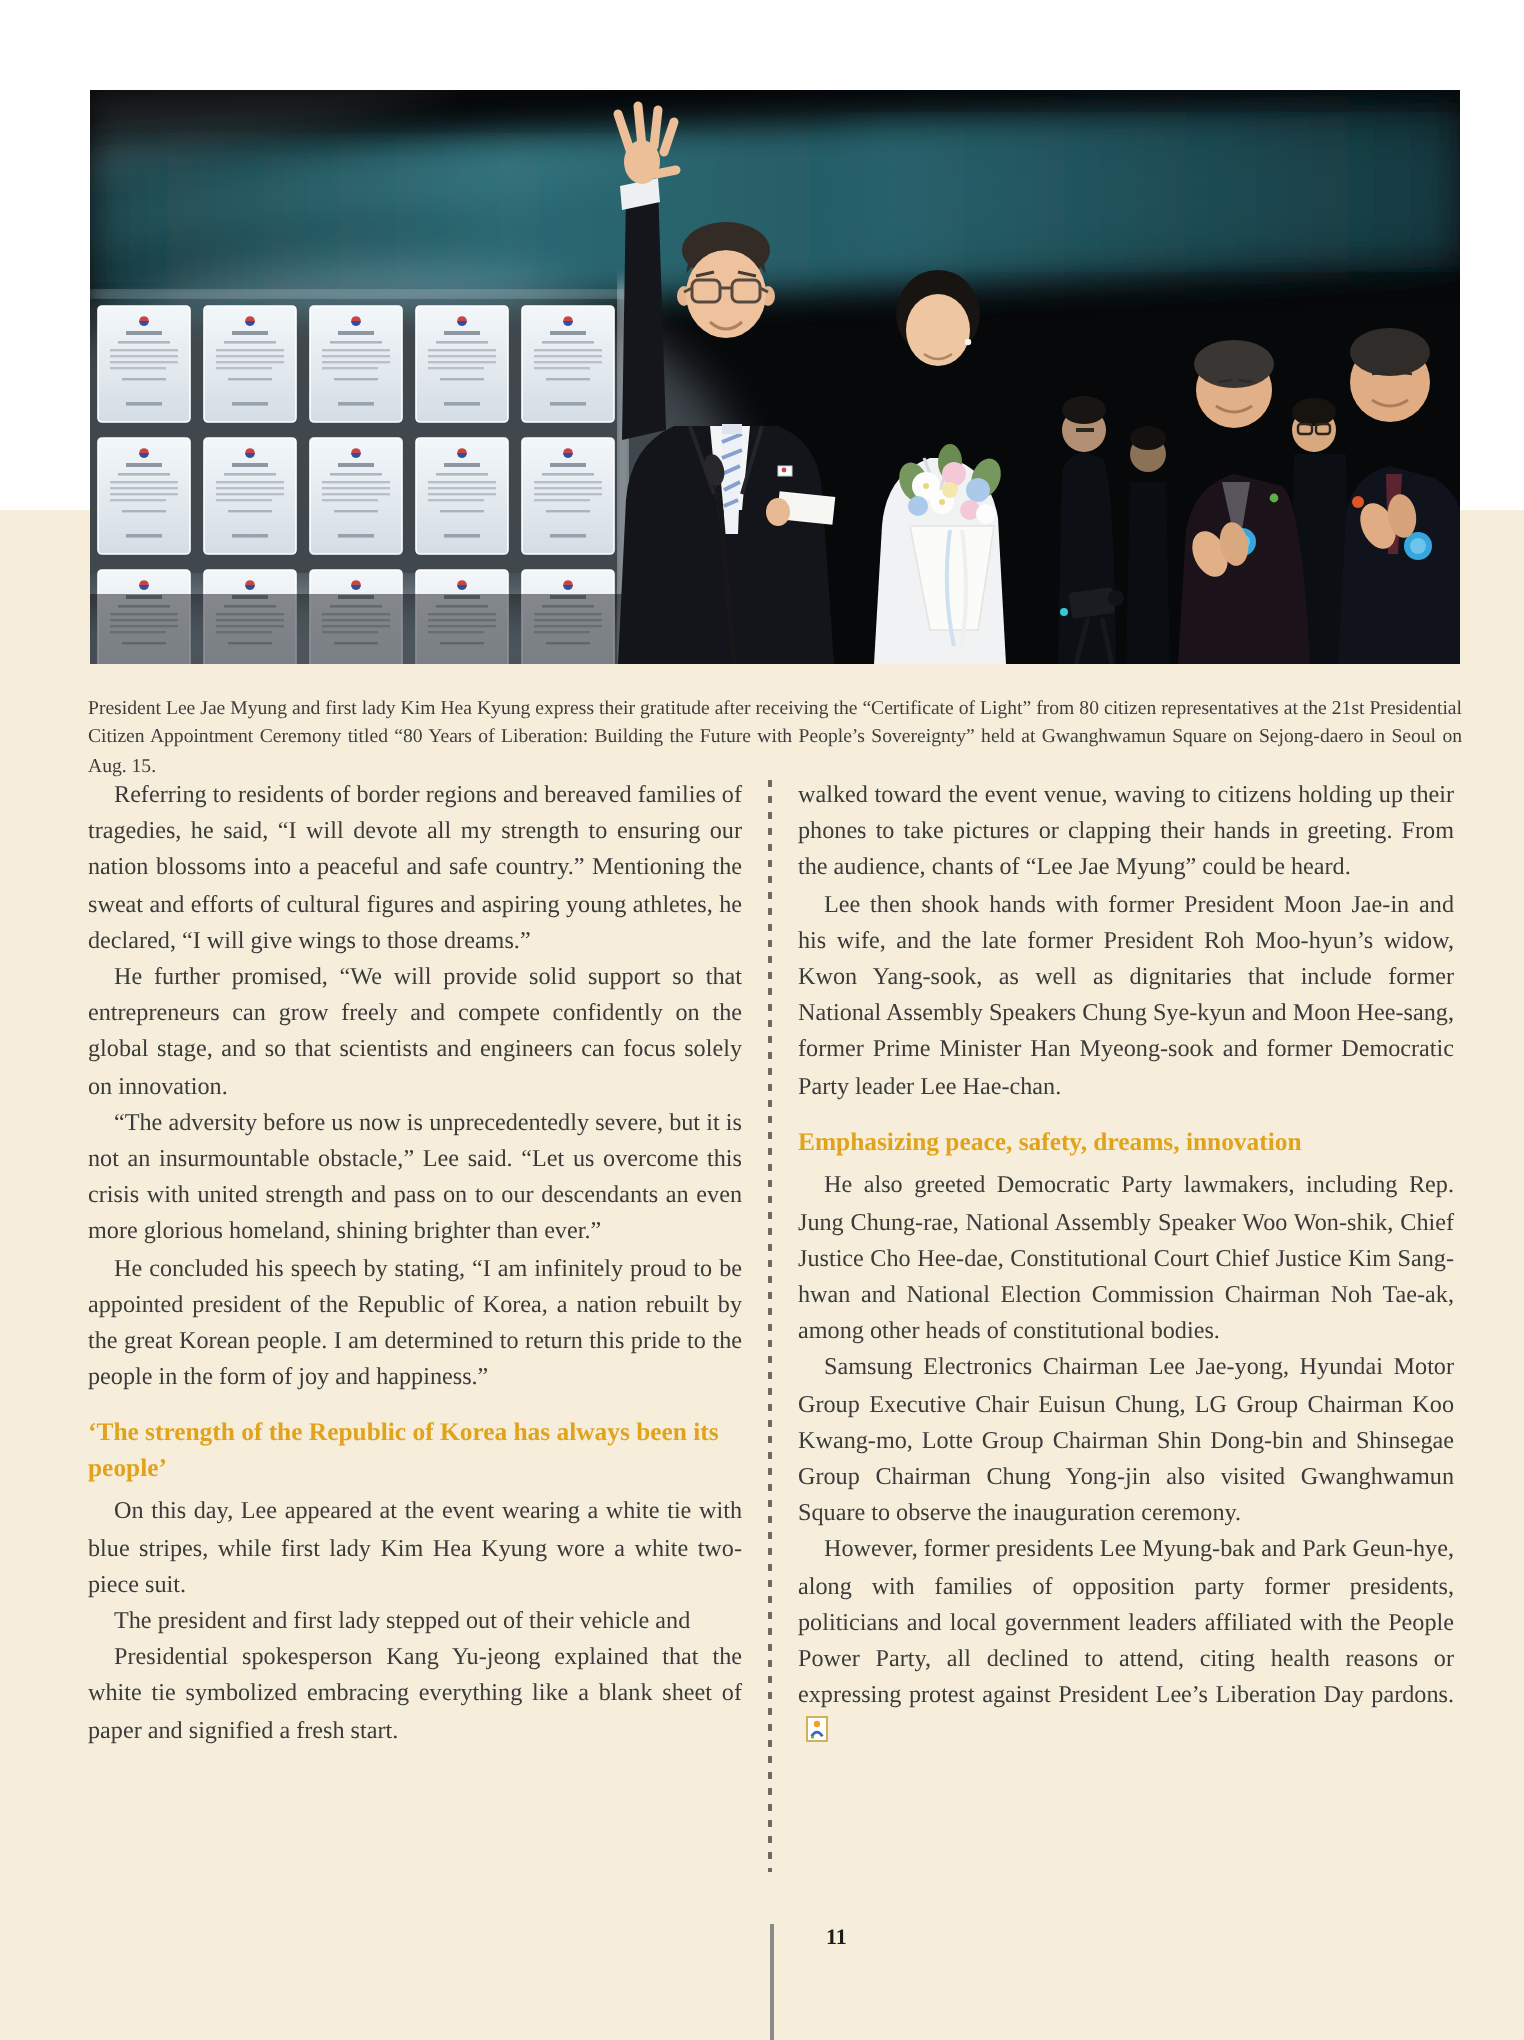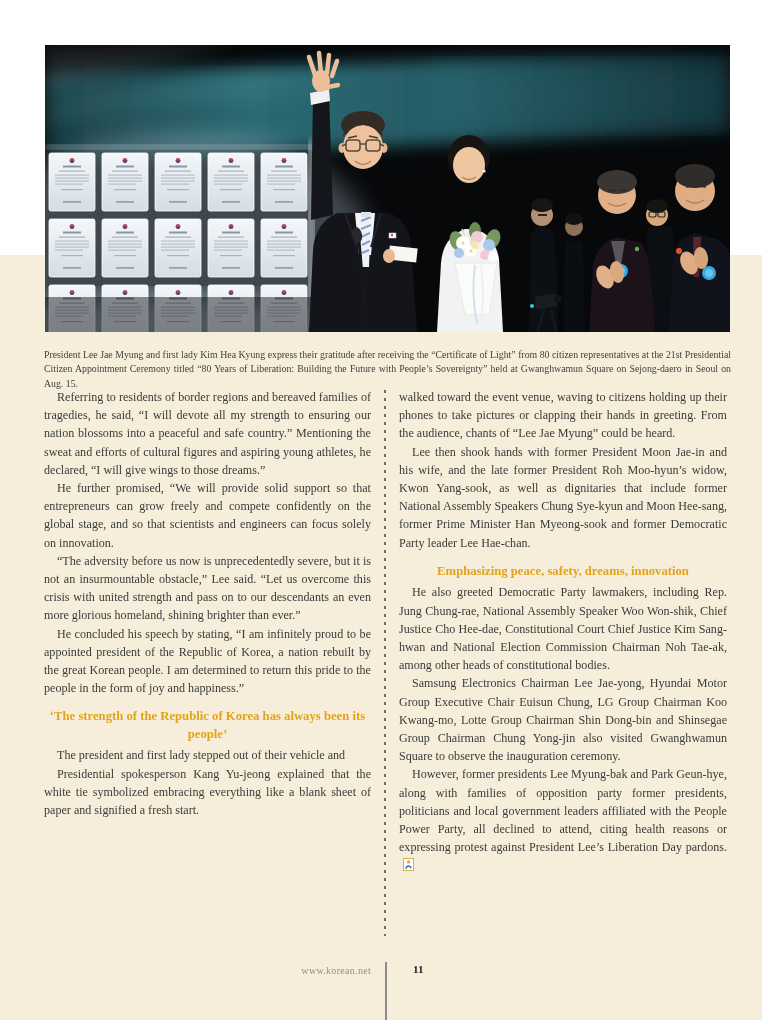--- a/index.html
+++ b/index.html
@@ -18,21 +18,21 @@
   .col{
     position:absolute;top:388px;font-size:12.1px;line-height:18.2px;
     color:#3b3b3b;text-align:justify;
   }
   .col-left{left:44px;width:327px;}
   .col-right{left:399px;width:328px;}
   .col p{margin:0;text-indent:13px;}
   .col p.noindent{text-indent:0;}
   .col h2{
     margin:11px 0 3px;font-size:12.7px;line-height:17.5px;
-    color:#e2a31c;font-weight:bold;text-align:center;
+    color:#e2a31c;font-weight:bold;text-align:left;
   }
   .divider-dashed{
     position:absolute;left:384px;top:390px;width:2px;height:546px;
     background:repeating-linear-gradient(to bottom,#6f6a63 0 3.5px,transparent 3.5px 8px);
   }
   .footer-url{
     position:absolute;left:44px;top:965px;width:327px;text-align:right;
     font-size:10px;letter-spacing:.3px;color:#8f8f8f;text-decoration:none;
   }
   .footer-line{position:absolute;left:385px;top:962px;width:1.5px;height:58px;background:#8a8a8a;}
@@ -245,20 +245,21 @@
   </figure>
 
   <p class="caption">President Lee Jae Myung and first lady Kim Hea Kyung express their gratitude after receiving the “Certificate of Light” from 80 citizen representatives at the 21st Presidential Citizen Appointment Ceremony titled “80 Years of Liberation: Building the Future with People’s Sovereignty” held at Gwanghwamun Square on Sejong-daero in Seoul on Aug. 15.</p>
 
   <div class="col col-left">
     <p>Referring to residents of border regions and bereaved families of tragedies, he said, “I will devote all my strength to ensuring our nation blossoms into a peaceful and safe country.” Mentioning the sweat and efforts of cultural figures and aspiring young athletes, he declared, “I will give wings to those dreams.”</p>
     <p>He further promised, “We will provide solid support so that entrepreneurs can grow freely and compete confidently on the global stage, and so that scientists and engineers can focus solely on innovation.</p>
     <p>“The adversity before us now is unprecedentedly severe, but it is not an insurmountable obstacle,” Lee said. “Let us overcome this crisis with united strength and pass on to our descendants an even more glorious homeland, shining brighter than ever.”</p>
     <p>He concluded his speech by stating, “I am infinitely proud to be appointed president of the Republic of Korea, a nation rebuilt by the great Korean people. I am determined to return this pride to the people in the form of joy and happiness.”</p>
     <h2>‘The strength of the Republic of Korea has always been its people’</h2>
+    <p>On this day, Lee appeared at the event wearing a white tie with blue stripes, while first lady Kim Hea Kyung wore a white two-piece suit.</p>
     <p>The president and first lady stepped out of their vehicle and</p>
     <p>Presidential spokesperson Kang Yu-jeong explained that the white tie symbolized embracing everything like a blank sheet of paper and signified a fresh start.</p>
   </div>
 
   <div class="divider-dashed"></div>
 
   <div class="col col-right">
     <p class="noindent">walked toward the event venue, waving to citizens holding up their phones to take pictures or clapping their hands in greeting. From the audience, chants of “Lee Jae Myung” could be heard.</p>
     <p>Lee then shook hands with former President Moon Jae-in and his wife, and the late former President Roh Moo-hyun’s widow, Kwon Yang-sook, as well as dignitaries that include former National Assembly Speakers Chung Sye-kyun and Moon Hee-sang, former Prime Minister Han Myeong-sook and former Democratic Party leader Lee Hae-chan.</p>
     <h2>Emphasizing peace, safety, dreams, innovation</h2>
@@ -266,17 +267,16 @@
     <p>Samsung Electronics Chairman Lee Jae-yong, Hyundai Motor Group Executive Chair Euisun Chung, LG Group Chairman Koo Kwang-mo, Lotte Group Chairman Shin Dong-bin and Shinsegae Group Chairman Chung Yong-jin also visited Gwanghwamun Square to observe the inauguration ceremony.</p>
     <p>
       <span>However, former presidents Lee Myung-bak and Park Geun-hye, along with families of opposition party former presidents, politicians and local government leaders affiliated with the People Power Party, all declined to attend, citing health reasons or expressing protest against President Lee’s Liberation Day pardons.</span><span class="endmark"><svg viewBox="0 0 10 12">
             <circle cx="5" cy="3.2" r="1.8" fill="#f0a32a"></circle>
             <path d="M2,10 Q5,5.5 8,10" stroke="#3d68b2" stroke-width="1.6" fill="none"></path>
             <circle cx="2.5" cy="10.5" r="0.9" fill="#5fae4a"></circle>
           </svg></span>
     </p>
   </div>
 
-  <a class="footer-url" href="#">www.korean.net</a>
   <div class="footer-line"></div>
   <div class="page-number">11</div>
 
 </div>
 
 </body></html>

